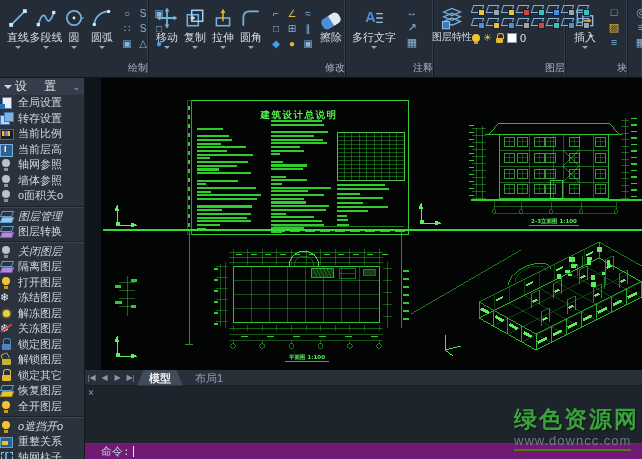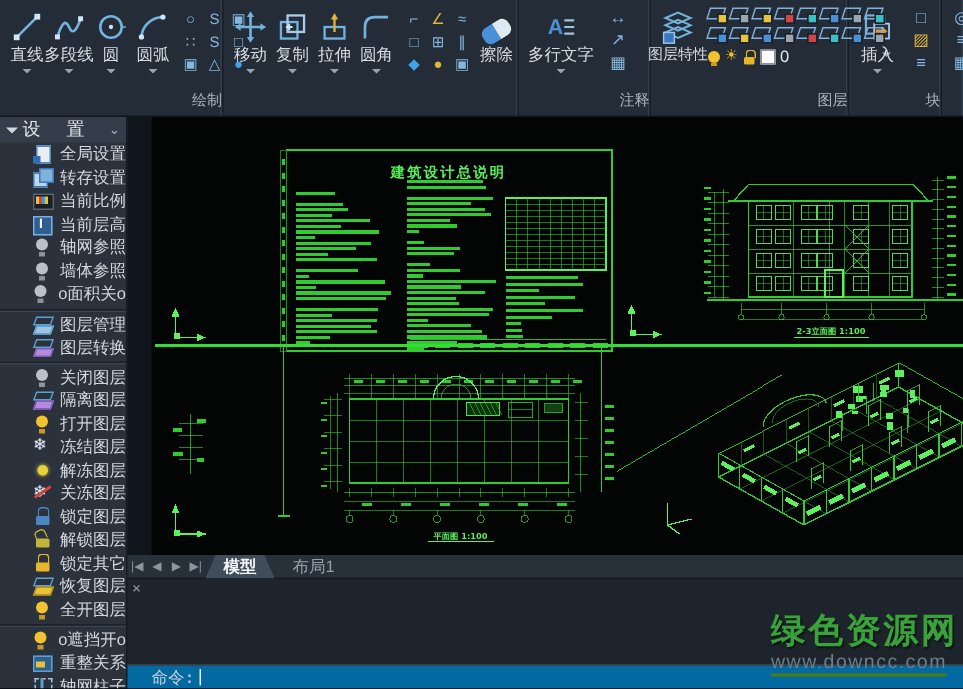--- a/index.html
+++ b/index.html
@@ -44,22 +44,22 @@
   .eraser i{flex:1;background:#4a90d9;}
   .eraser i+i{background:#dfe9f2;}
 
   
   .sidebar{position:absolute;left:0;top:78px;width:85px;height:381px;background:#2b323c;border-right:1px solid #141a21;overflow:hidden;}
   .sb-head{height:17px;display:flex;align-items:center;background:#343d49;color:#e2e7ec;font-size:12px;padding:0 4px;gap:3px;}
   .sb-head .tri{width:0;height:0;border:4px solid transparent;border-top-color:#cfd6de;margin-top:4px;}
   .sb-title{flex:1;letter-spacing:7px;white-space:nowrap;}
   .sb-curl{color:#9fb4c4;font-size:9px;}
   .sb-curl::before{content:"⌄";}
-  .srow{display:flex;align-items:center;gap:5px;height:15.5px;padding-left:0;font-size:11px;color:#d2d8de;white-space:nowrap;justify-content:flex-end;}
-  .srow.sep{border-top:1px solid #1b222b;box-shadow:0 1px 0 #3a4450 inset;margin-top:2px;padding-top:2px;height:18px;}
+  .srow{display:flex;align-items:center;gap:5px;height:15.5px;padding-left:0;font-size:11px;color:#d2d8de;white-space:nowrap;}
+  .srow.sep{border-top:1px solid #1b222b;box-shadow:0 1px 0 #3a4450 inset;margin-top:2px;padding-top:2px;height:18px;font-style:italic;}
   .ico{position:relative;width:13px;height:13px;flex:0 0 13px;}
   .i-doc::before{content:"";position:absolute;left:2px;top:1px;width:8px;height:10px;background:#e8eef4;border:1px solid #4a86c2;}
   .i-doc::after{content:"";position:absolute;left:0;bottom:0;width:5px;height:5px;background:#2f6db3;}
   .i-docs::before{content:"";position:absolute;left:0;top:3px;width:8px;height:8px;background:#bcd6ec;border:1px solid #3f7ab8;}
   .i-docs::after{content:"";position:absolute;left:4px;top:0;width:8px;height:8px;background:#7fb2dd;border:1px solid #3f7ab8;}
   .i-scale::before{content:"";position:absolute;left:0;top:2px;width:12px;height:9px;background:#1a1f26;border:1px solid #5a636e;}
   .i-scale::after{content:"";position:absolute;left:2px;top:4px;width:8px;height:5px;background:repeating-linear-gradient(90deg,#e8c33a 0 2px,#d04545 2px 4px,#3a9ad9 4px 6px);}
   .i-cursor::before{content:"";position:absolute;left:0;top:1px;width:11px;height:11px;background:#2e5f8f;border:1px solid #79aee0;}
   .i-cursor::after{content:"I";position:absolute;left:4px;top:1px;color:#fff;font-size:9px;font-weight:bold;}
   .i-bulbg::before,.i-bulby::before{content:"";position:absolute;left:2px;top:1px;width:8px;height:8px;border-radius:50%;background:#b9c2cc;}
@@ -95,21 +95,21 @@
   .cmdwrap{position:absolute;left:85px;top:370px;width:557px;height:89px;background:#1e242c;display:flex;flex-direction:column;}
   .tabbar{height:16px;background:#28303a;display:flex;align-items:center;border-bottom:1px solid #151b22;}
   .nv{width:13px;text-align:center;color:#8b96a2;font-size:8px;line-height:16px;}
   .nv::before{content:attr(data-glyph);}
   .tab{position:relative;height:16px;line-height:16px;padding:0 12px;font-size:11px;color:#95a0ac;clip-path:polygon(15% 0,85% 0,100% 100%,0 100%);}
   .tab.active{background:#414c59;color:#f2f5f8;font-weight:bold;}
   .cmd{flex:1;position:relative;font-family:"DejaVu Sans Mono","Liberation Mono",monospace;font-size:11px;color:#c9d1da;padding:1px 0 0 16px;}
   .cmd-close{position:absolute;left:3px;top:1px;color:#8b96a2;font-size:10px;}
   .cmd-close::before{content:"×";}
   .cline{line-height:13.5px;white-space:pre;}
-  .cprompt{position:absolute;left:0;bottom:0;width:100%;height:16px;line-height:15px;background:#0369a1;border-top:1px solid #39424d;padding-left:16px;}
+  .cprompt{position:absolute;left:0;bottom:0;width:100%;height:16px;line-height:15px;background:#701a75;border-top:1px solid #39424d;padding-left:16px;}
   .cursor{display:inline-block;width:1px;height:11px;background:#e6edf4;vertical-align:-2px;margin-left:3px;}
 
   
   .wm{position:absolute;right:3px;bottom:8px;z-index:5;text-align:left;}
   .wm-title{font-size:23px;font-weight:bold;color:#3aa23a;letter-spacing:2px;line-height:24px;text-shadow:1px 1px 1px #0c1410;}
   .wm-url{font-size:13px;color:#6f7f85;border-bottom:2px solid #4d7c0f;display:inline-block;padding-bottom:1px;letter-spacing:1px;}
 </style>
 </head>
 <body>
 
@@ -238,20 +238,21 @@
         <div class="bigbtn">
           <span class="bicon">
               <span class="eraser">
                 <i></i>
                 <i></i>
               </span>
             </span>
           <span class="blabel">擦除</span>
         </div>
       </div>
+      <div class="panel-label">修改</div>
     </section>
 
     <section class="panel" style="width:91px">
       <div class="panel-body">
         <div class="bigbtn">
           <span class="bicon">
             <svg width="22" height="22" viewBox="0 0 20 20">
                 <text x="2" y="14" font-size="13" font-weight="bold" fill="#4a90d9" font-family="sans-serif">A</text>
                 <path d="M12 6 H18 M12 10 H18 M12 14 H18" stroke="#9fc4e2" stroke-width="1.3"></path>
               </svg>

